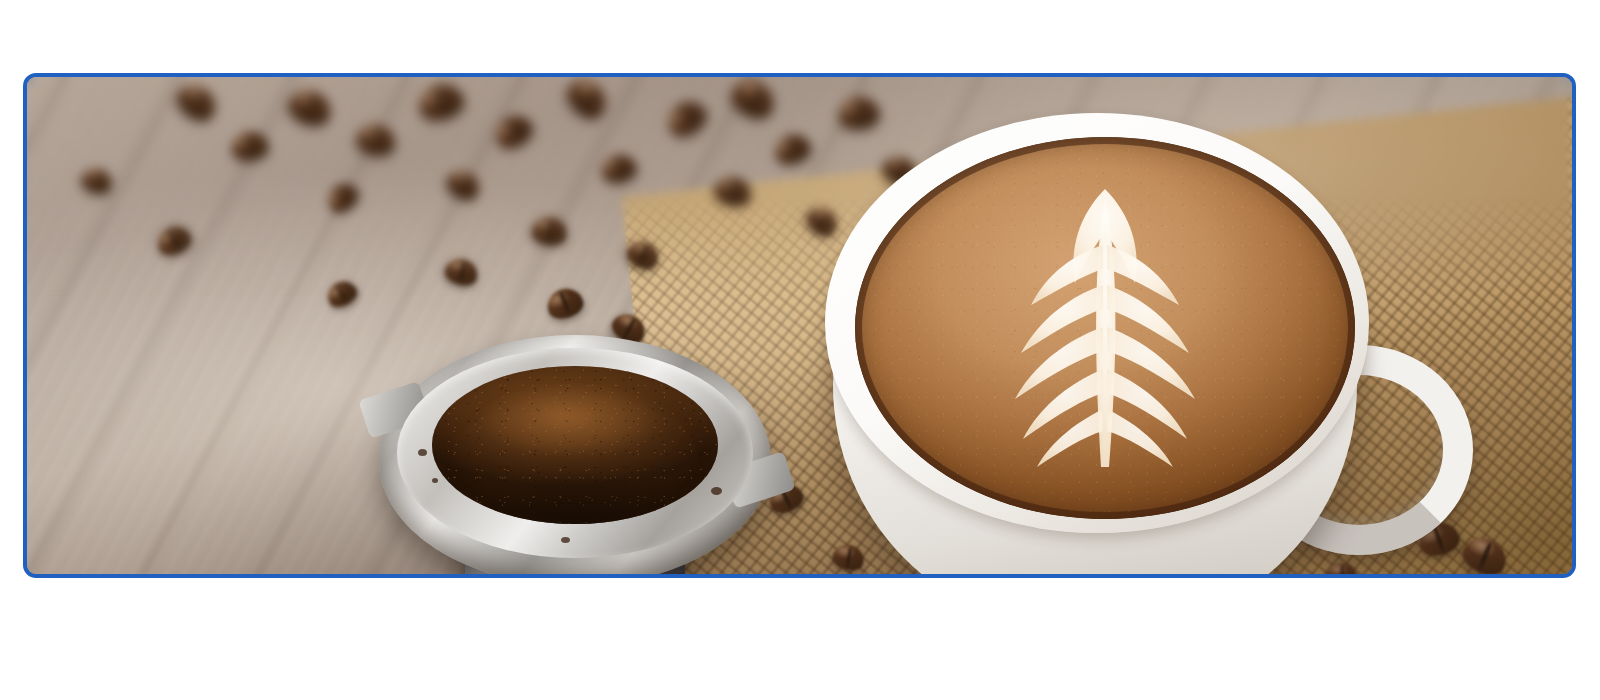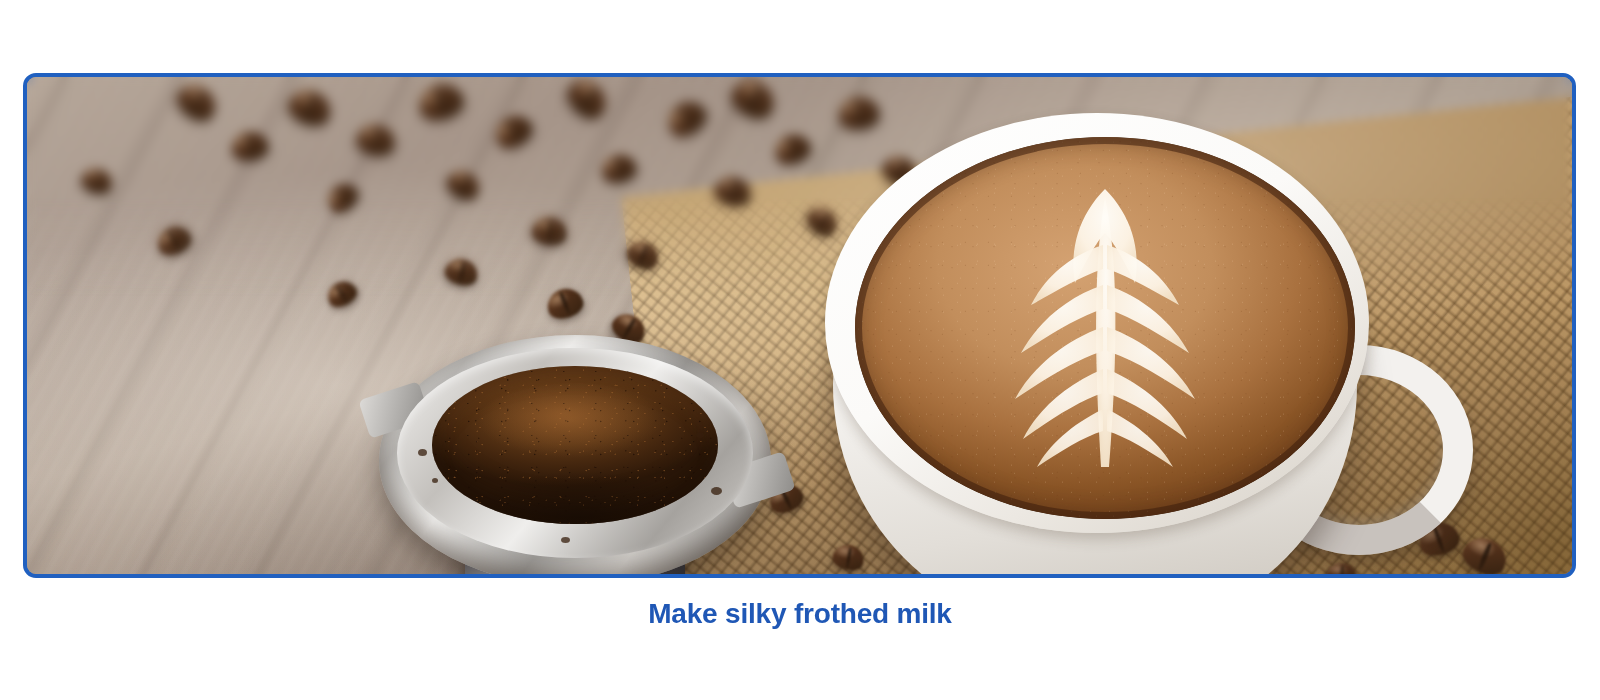--- a/index.html
+++ b/index.html
@@ -474,15 +474,14 @@
                 <path d="M252 272 C 284 288, 306 308, 318 330 C 294 314, 272 300, 252 294 Z" fill="url(#milkGrad)" opacity="0.92"></path>
               </svg>
             </div>
           </div>
         </div>
       </div>
 
     </div>
   </div>
 
-  <div class="caption">Make silky frothed milk</div>
 
 </div>
 
 </body></html>

